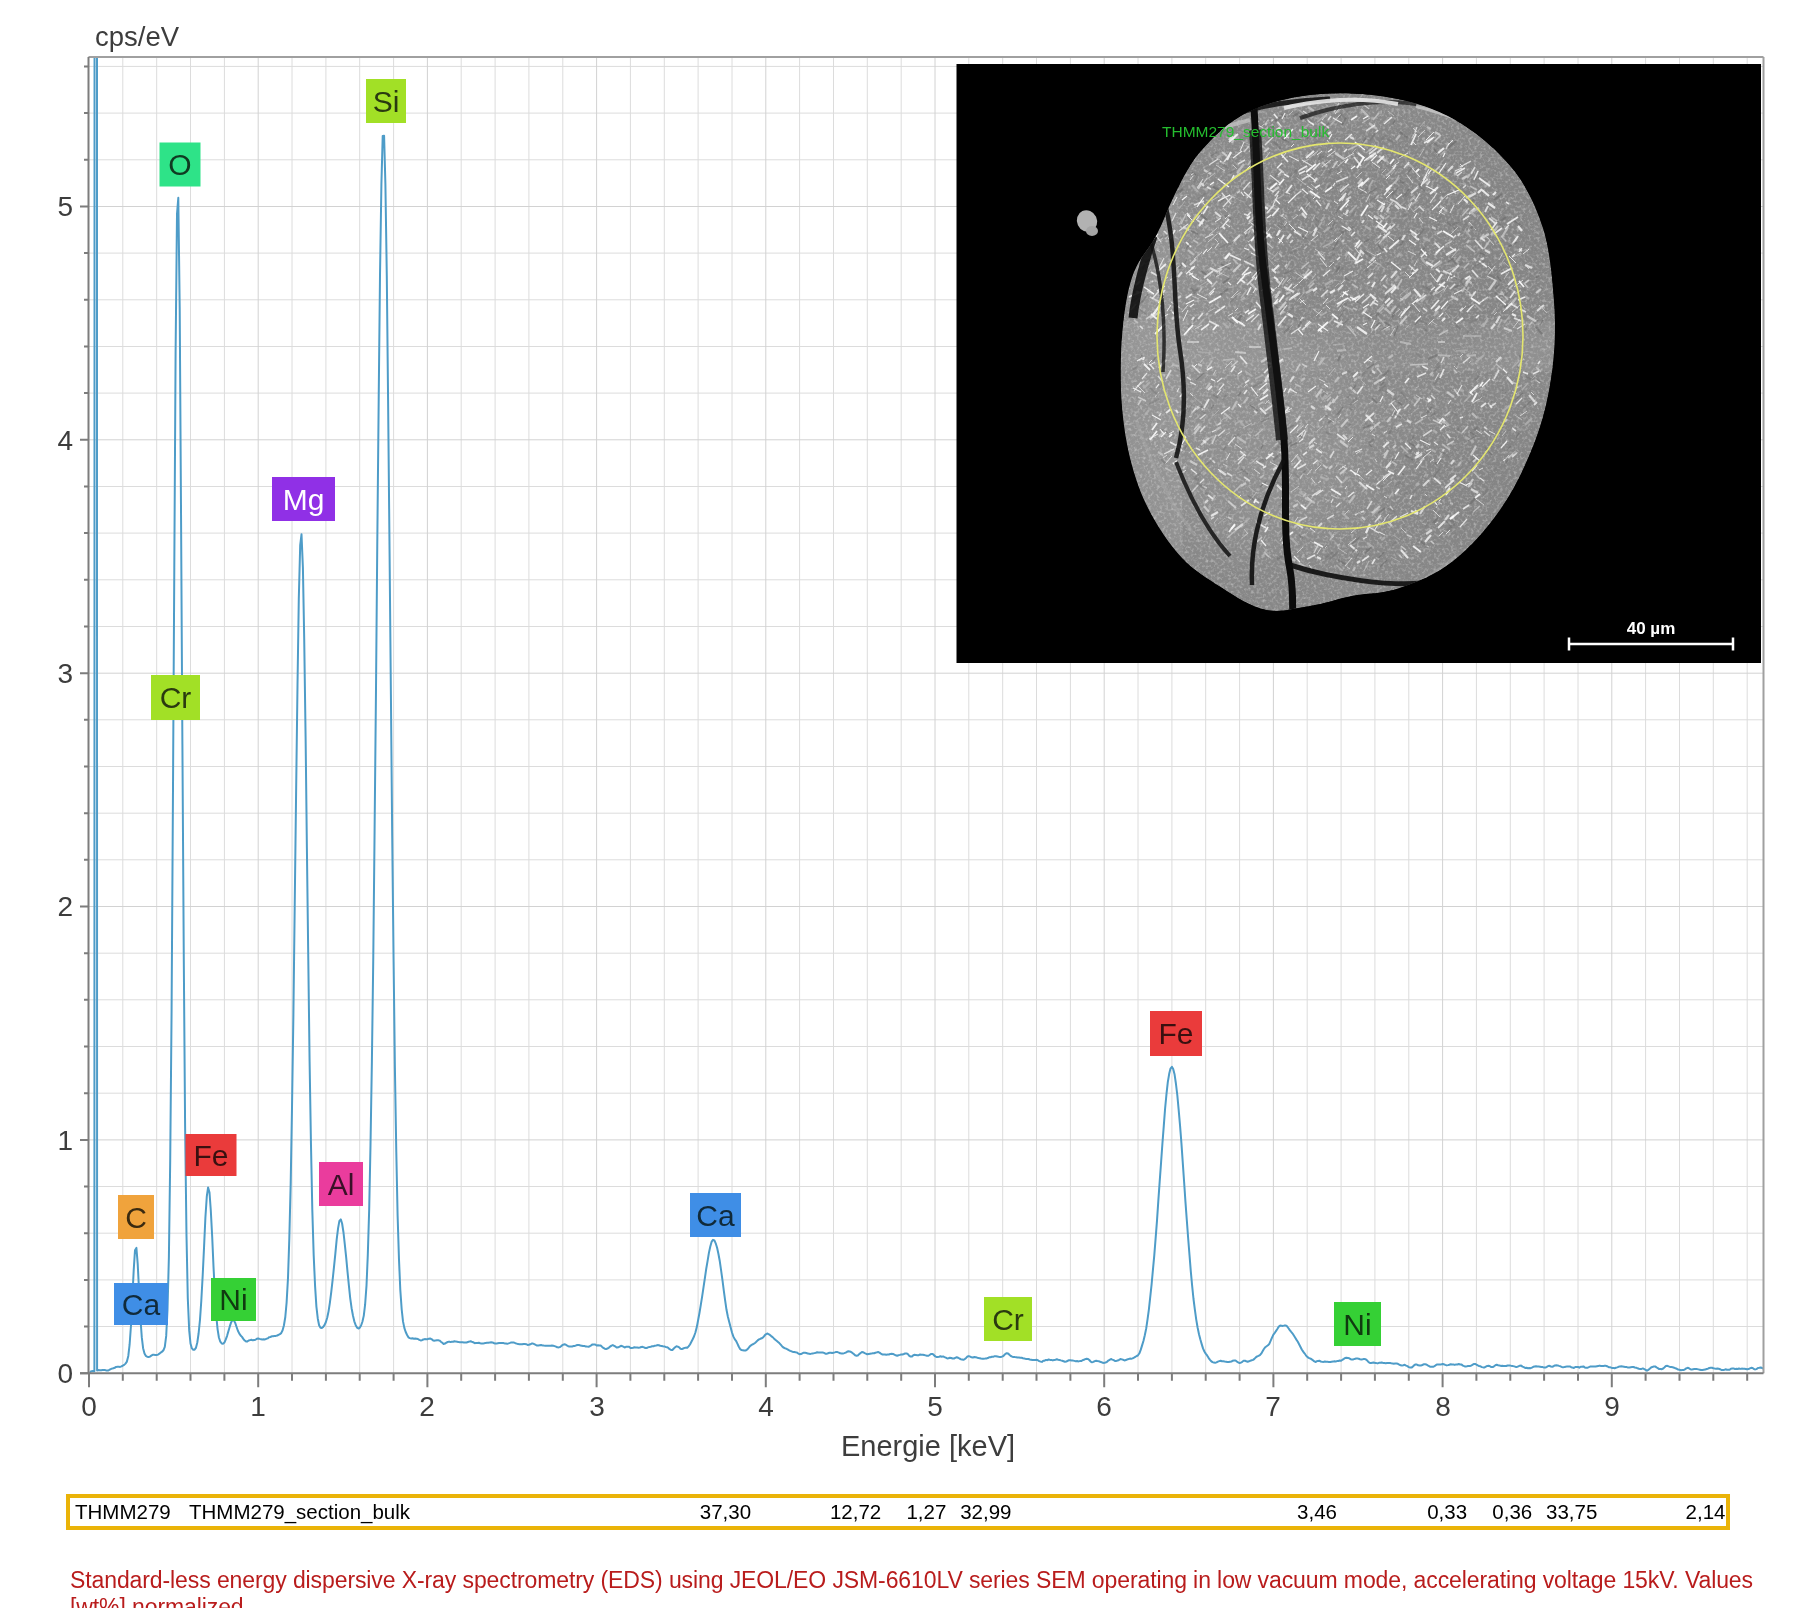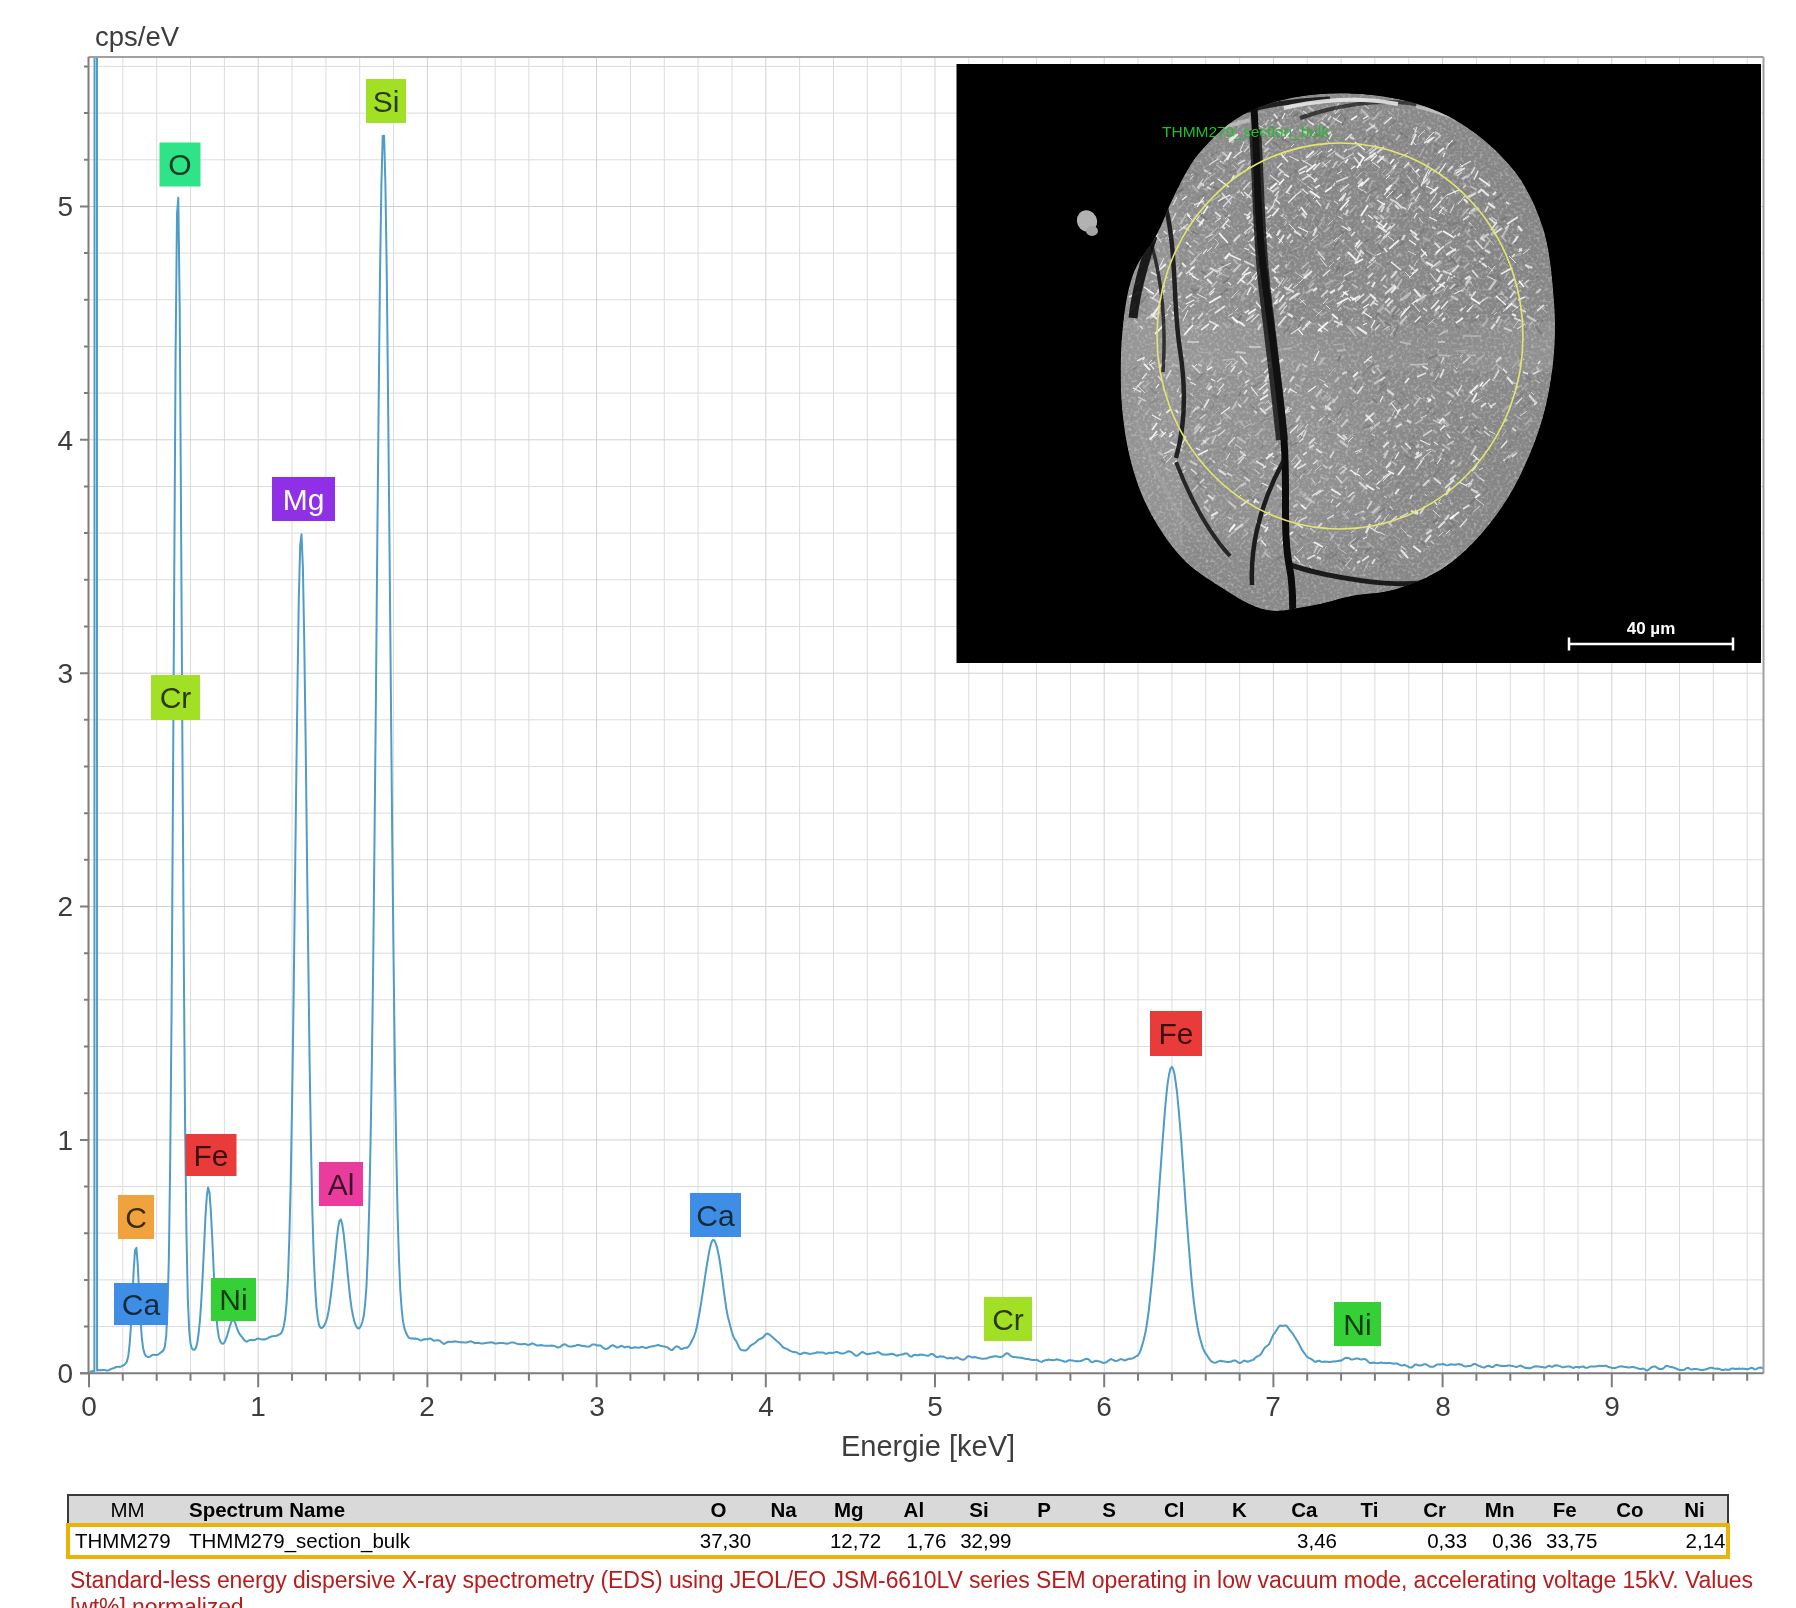--- a/index.html
+++ b/index.html
@@ -213,47 +213,27 @@
         <col style="width:65.1px">
         <col style="width:65.1px">
         <col style="width:65.1px">
         <col style="width:65.1px">
         <col style="width:65.1px">
         <col style="width:65.1px">
         <col style="width:65.1px">
         <col style="width:65.1px">
       </colgroup>
 <tbody>
-        <tr style="border:2px solid #3a3a3a;border-bottom:1.5px solid #3a3a3a;">
-<th class="hd0">MM</th>
-          <th class="hd" style="text-align:left;padding-left:3px;">Spectrum Name</th>
-<th class="hd">O</th>
-          <th class="hd">Na</th>
-          <th class="hd">Mg</th>
-          <th class="hd">Al</th>
-          <th class="hd">Si</th>
-          <th class="hd">P</th>
-          <th class="hd">S</th>
-          <th class="hd">Cl</th>
-          <th class="hd">K</th>
-          <th class="hd">Ca</th>
-          <th class="hd">Ti</th>
-          <th class="hd">Cr</th>
-          <th class="hd">Mn</th>
-          <th class="hd">Fe</th>
-          <th class="hd">Co</th>
-          <th class="hd">Ni</th>
-</tr>
 <tr style="border:4px solid #eab308;height:32px;">
 <td style="padding-left:5px;">THMM279</td>
           <td style="padding-left:3px;">THMM279_section_bulk</td>
 <td class="num">37,30</td>
           <td></td>
           <td class="num">12,72</td>
-          <td class="num">1,76</td>
+          <td class="num">1,27</td>
           <td class="num">32,99</td>
           <td></td>
           <td></td>
           <td></td>
           <td></td>
           <td class="num">3,46</td>
           <td></td>
           <td class="num">0,33</td>
           <td class="num">0,36</td>
           <td class="num">33,75</td>

